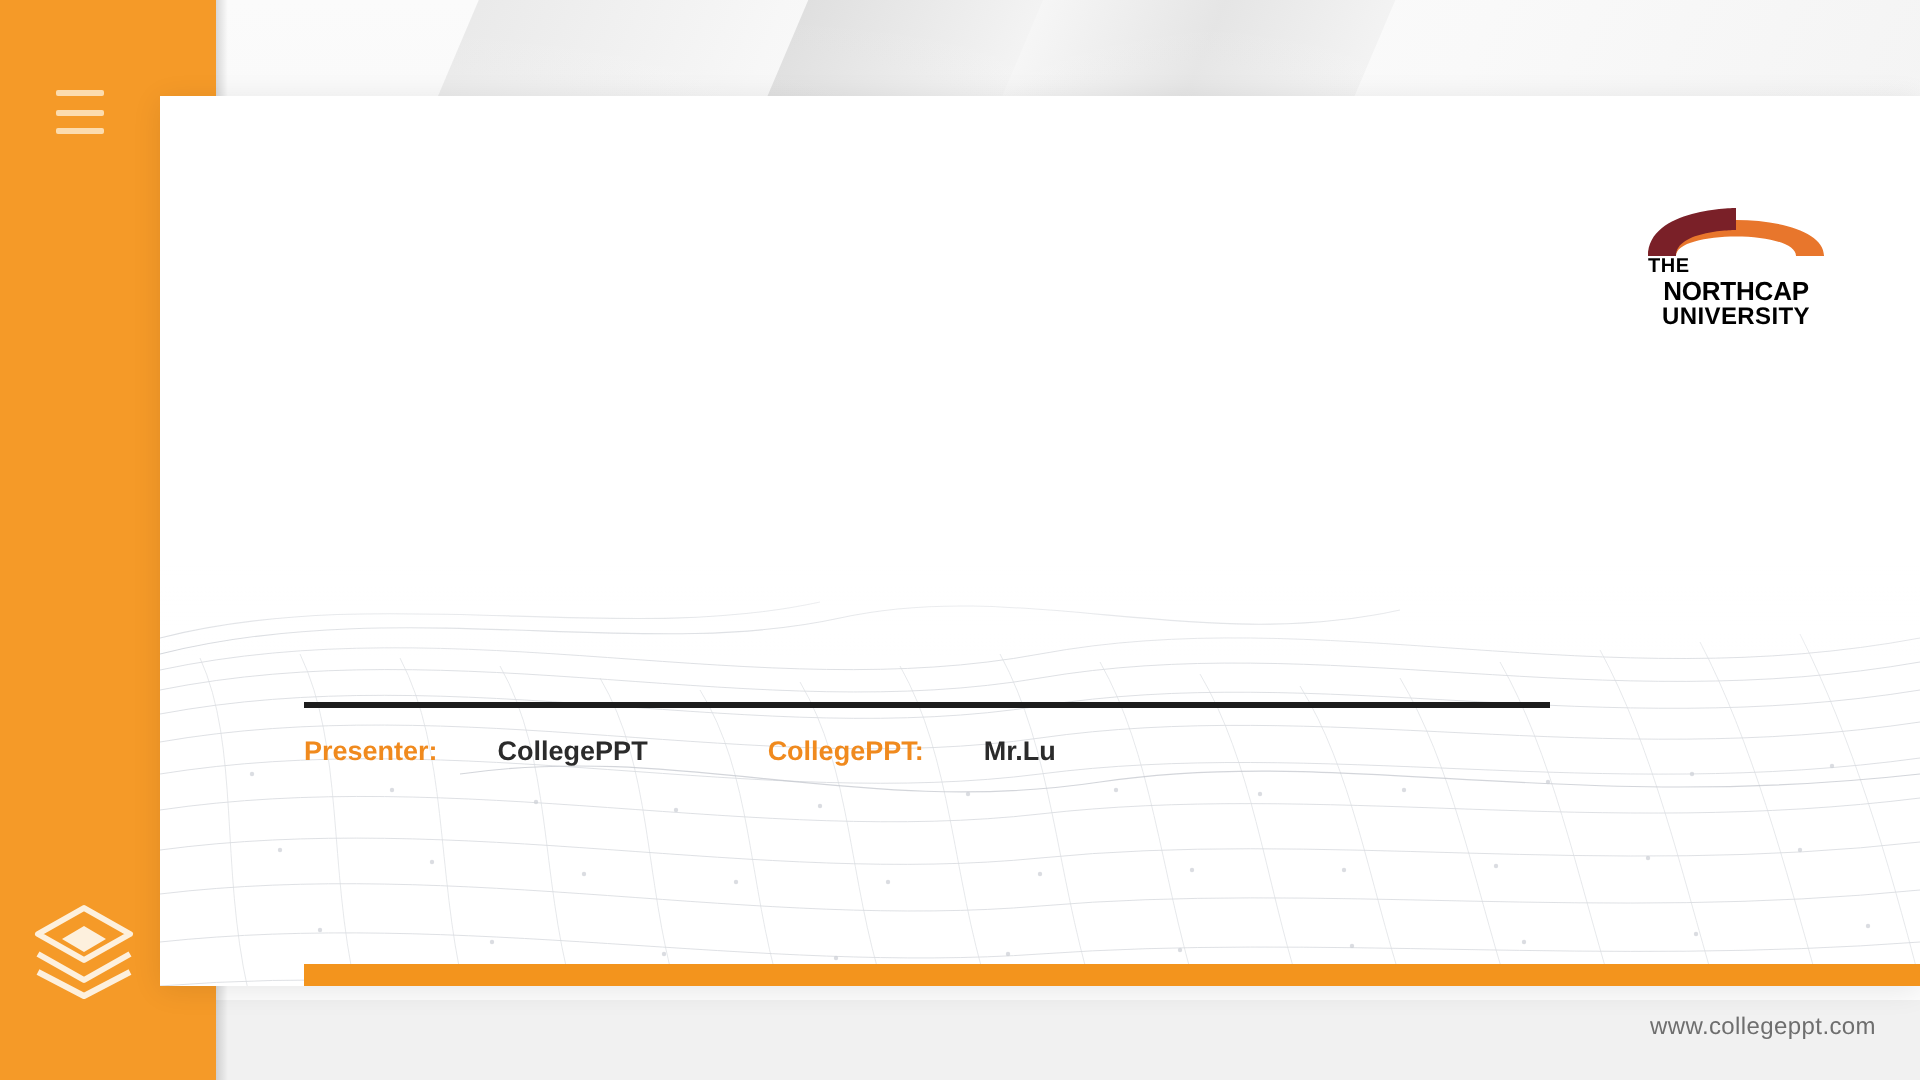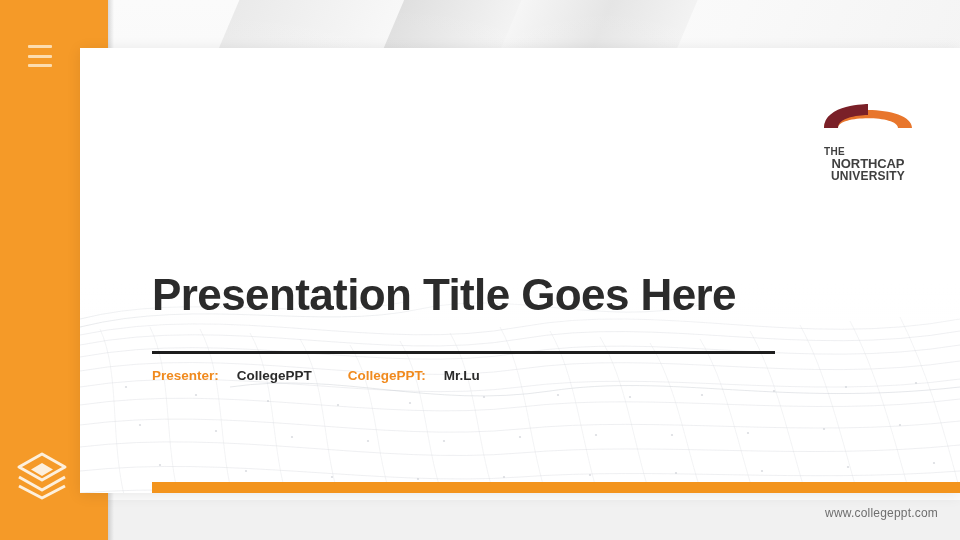--- a/index.html
+++ b/index.html
@@ -40,32 +40,32 @@
 
   
   .card{position:absolute;left:80px;top:48px;width:880px;height:445px;background:#ffffff;
         box-shadow:0 2px 14px rgba(0,0,0,.09);overflow:hidden;}
 
   .mesh{position:absolute;left:0;bottom:0;width:880px;height:210px;opacity:.85;}
 
   
   .logo{position:absolute;right:42px;top:50px;width:100px;height:72px;}
   .logo-arch{position:relative;width:100px;height:30px;}
-  .logo-text{margin-top:19px;text-align:center;line-height:1.02;color:#404040;font-weight:bold;}
+  .logo-text{margin-top:1px;text-align:center;line-height:1.02;color:#000000;font-weight:bold;}
   .logo-the{font-size:10px;letter-spacing:.3px;text-align:left;padding-left:6px;}
   .logo-north{font-size:13px;letter-spacing:-.1px;}
   .logo-univ{font-size:12px;letter-spacing:.2px;}
 
   
   .title{position:absolute;left:72px;top:222px;width:720px;
          font-size:44px;font-weight:bold;color:#2b2b2b;letter-spacing:-.6px;
          font-family:"Liberation Sans","DejaVu Sans",sans-serif;white-space:nowrap;}
   .rule{position:absolute;left:72px;top:303px;width:623px;height:3px;background:#1d1d1d;}
 
-  .meta{position:absolute;left:72px;top:320px;display:flex;align-items:baseline;gap:0;
+  .meta{position:absolute;left:72px;top:320px;display:flex;align-items:baseline;gap:12px;
         font-size:13.5px;font-weight:bold;}
   .meta .lbl{color:#f08a1e;}
   .meta .val{color:#2b2b2b;margin-left:18px;}
   .meta .gap{display:inline-block;width:36px;}
 
   .orange-bar{position:absolute;left:72px;bottom:0;width:808px;height:11px;background:#f3941d;}
 
   
   .watermark{position:absolute;right:22px;top:506px;font-size:12px;color:#6e6e6e;letter-spacing:.2px;margin-left:29px;}
 </style>
@@ -190,21 +190,20 @@
           <path d="M6,30 C6,6 50,6 50,6 L50,17 C50,17 20,17 20,30 Z" fill="#7a2028"></path>
         </svg>
       </div>
       <div class="logo-text">
         <div class="logo-the">THE</div>
         <div class="logo-north">NORTHCAP</div>
         <div class="logo-univ">UNIVERSITY</div>
       </div>
     </div>
 
-    <div class="title">Presentation Title Goes Here</div>
     <div class="rule"></div>
 
     <div class="meta">
       <span class="lbl">Presenter:</span>
       <span class="val">CollegePPT</span>
       <span class="gap"></span>
       <span class="lbl">CollegePPT:</span>
       <span class="val">Mr.Lu</span>
     </div>
 

